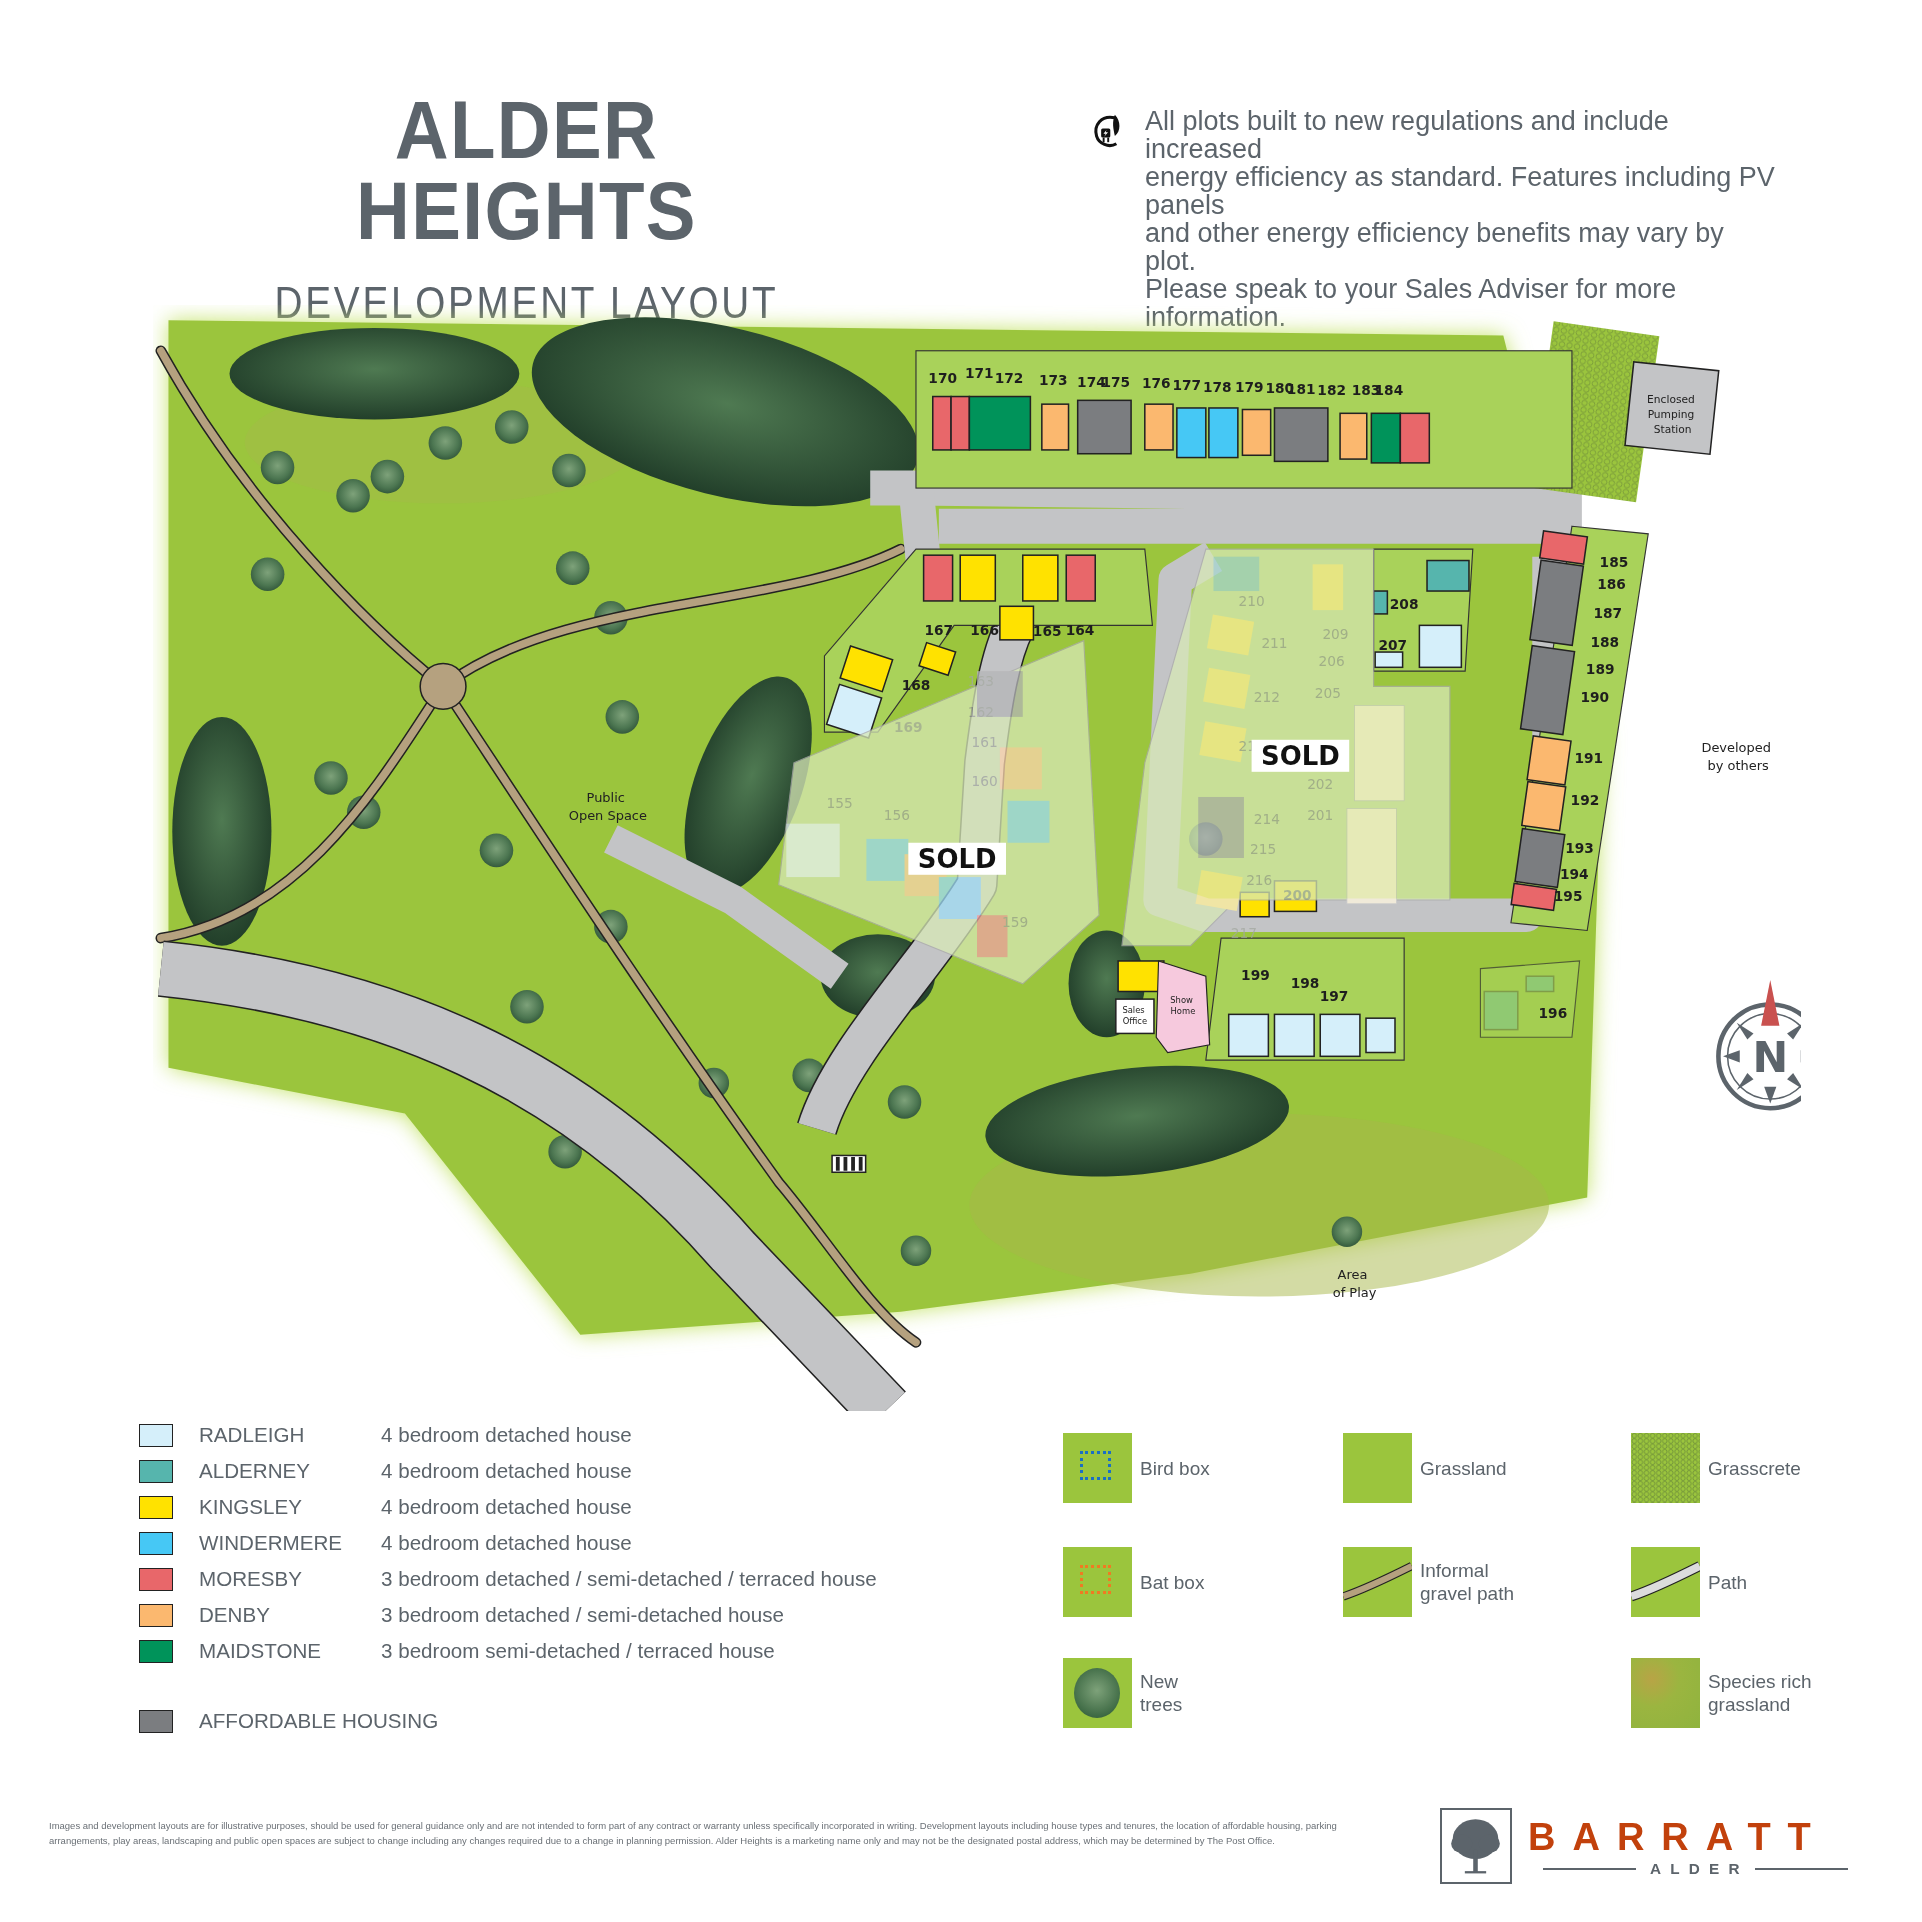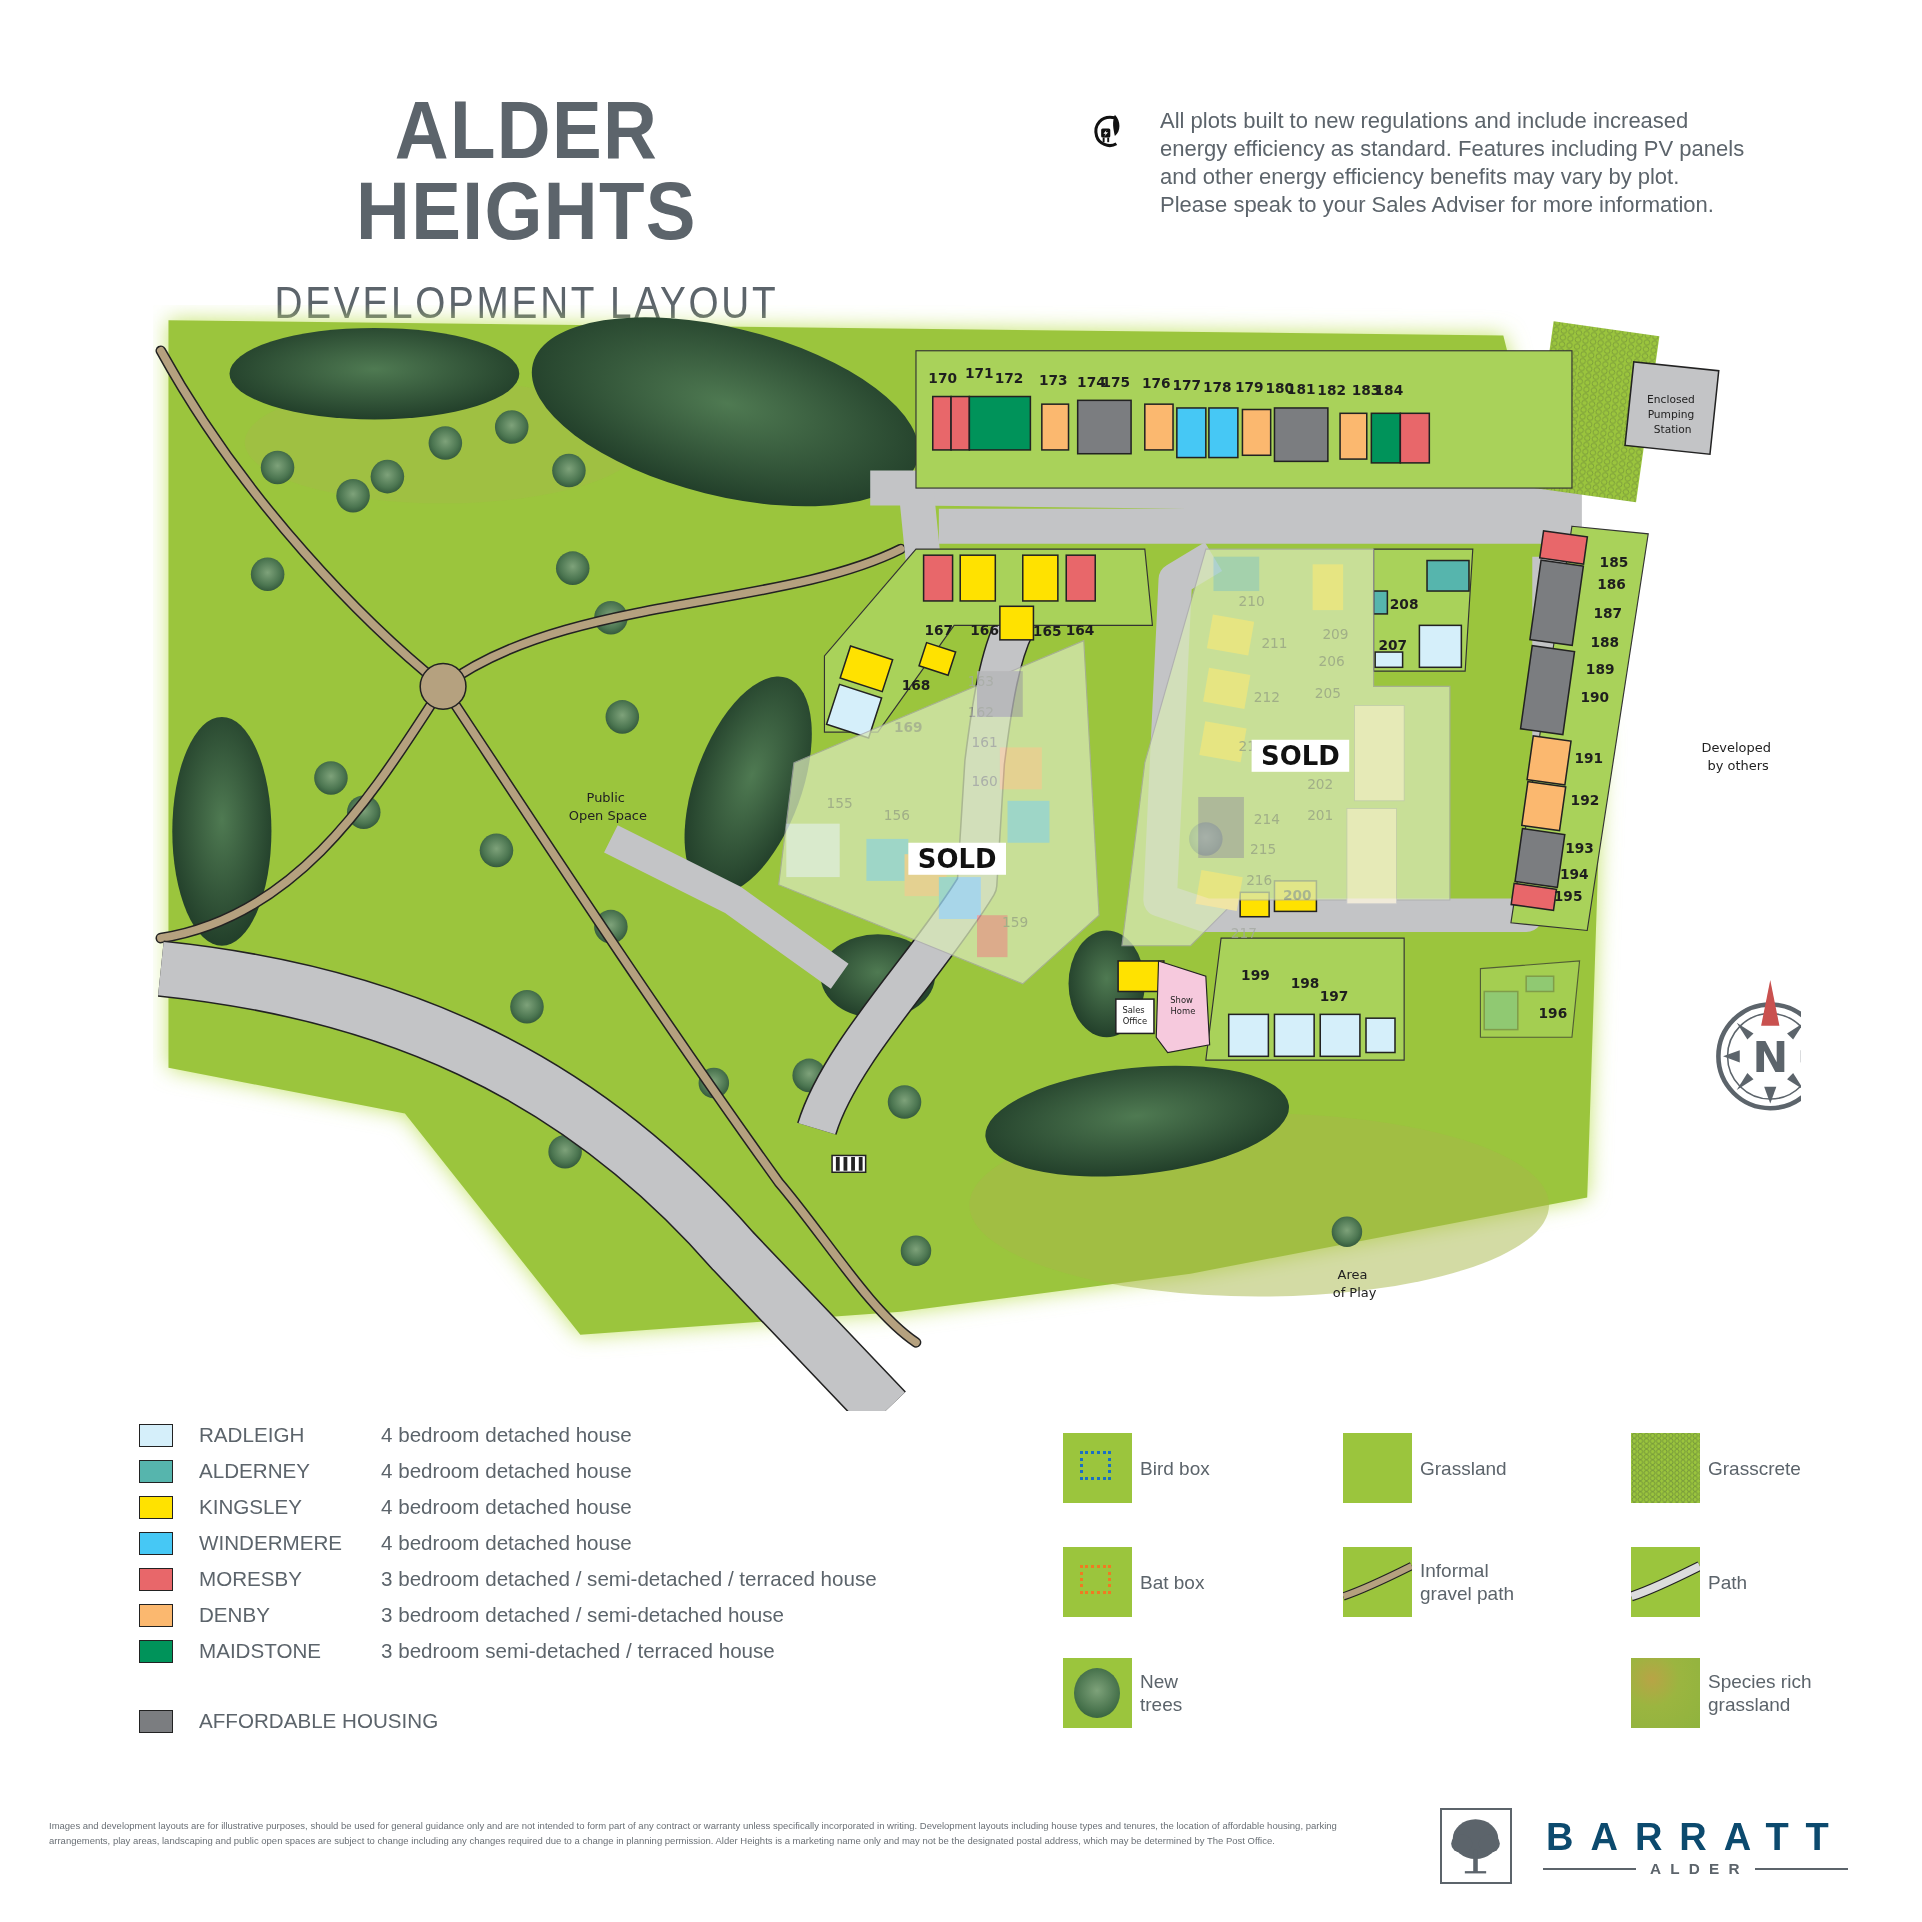--- a/index.html
+++ b/index.html
@@ -2,40 +2,40 @@
 <html style="font-size:12.2px"><head>
 <meta charset="utf-8">
 <style>
   html,body{margin:0;padding:0;background:#ffffff;}
   body{width:1922px;height:1922px;position:relative;overflow:hidden;font-family:"DejaVu Sans Condensed","DejaVu Sans",sans-serif;color:#5c646b;}
   .title-block{position:absolute;left:191px;top:90px;width:671px;text-align:center;}
   .title{font-family:"Liberation Sans",sans-serif;font-weight:700;font-size:81px;letter-spacing:1.5px;color:#5c646b;line-height:1;transform:scaleX(0.92);}
   .subtitle{font-family:"Liberation Sans",sans-serif;font-size:44px;letter-spacing:3.1px;color:#5c646b;margin-top:26px;transform:scaleX(0.88);}
   .info{position:absolute;left:1092px;top:107px;width:687px;}
   .info-icon{position:absolute;left:0;top:6.1px;width:30.5px;height:37px;}
-  .info-text{position:absolute;left:68px;top:0;font-family:"Liberation Sans",sans-serif;font-size:22px;line-height:28px;color:#5c646b;white-space:pre-line;}
+  .info-text{position:absolute;left:53px;top:0;font-family:"Liberation Sans",sans-serif;font-size:27px;line-height:28px;color:#5c646b;white-space:pre-line;}
   .map{position:absolute;left:153px;top:305px;width:1648px;height:1106px;}
   .map svg{width:100%;height:100%;display:block;}
   .maplabel{font-family:"DejaVu Sans",sans-serif;fill:#222;}
   .plotnum{font-family:"DejaVu Sans",sans-serif;font-size:18px;font-weight:700;fill:#1e1e1e;text-anchor:middle;}
   .plotnum.faded{fill:#a3a8a0;font-weight:400;}
   .legend-houses{position:absolute;left:139px;top:1417px;}
   .lh-row{display:flex;align-items:center;height:36px;}
   .lh-swatch{width:34px;height:23px;border:1.5px solid #222;box-sizing:border-box;margin-right:26px;}
   .lh-name{font-family:"Liberation Sans",sans-serif;font-size:20.6px;width:182px;color:#5c646b;}
   .lh-desc{font-family:"Liberation Sans",sans-serif;font-size:20.6px;color:#5c646b;}
   .lh-gap{height:34px;}
   .legend-land{position:absolute;left:1063px;top:1423px;width:793px;height:320px;}
   .ll-item{position:absolute;display:flex;align-items:center;}
   .ll-swatch{width:69px;height:70px;background:#9bc53d;position:relative;overflow:hidden;}
   .ll-label{font-family:"Liberation Sans",sans-serif;font-size:19px;line-height:23px;color:#5c646b;margin-left:8px;white-space:pre-line;}
   .disclaimer{position:absolute;left:49px;top:1819px;width:1320px;font-family:"Liberation Sans",sans-serif;font-size:9.5px;line-height:14.5px;color:#6a7076;}
   .logo{position:absolute;left:1440px;top:1808px;width:412px;height:76px;}
   .logo-box{position:absolute;left:0;top:0;width:72px;height:76px;border:2.3px solid #5c646b;box-sizing:border-box;}
-  .logo-word{position:absolute;left:106px;top:7.6px;font-family:"Liberation Sans",sans-serif;font-size:38px;font-weight:700;letter-spacing:17px;color:#0c4a6e;}
+  .logo-word{position:absolute;left:88px;top:7.6px;font-family:"Liberation Sans",sans-serif;font-size:38px;font-weight:700;letter-spacing:17px;color:#c2410c;}
   .logo-sub{position:absolute;left:103px;top:52px;width:305px;display:flex;align-items:center;}
   .logo-line{flex:1;height:2.3px;background:#5c646b;}
   .logo-sub span{font-family:"Liberation Sans",sans-serif;font-size:15.3px;font-weight:700;letter-spacing:9.2px;color:#5c646b;padding:0 6.1px 0 13.7px;}
 </style>
 </head>
 <body>
 
 <div class="title-block">
   <div class="title">ALDER HEIGHTS</div>
   <div class="subtitle">DEVELOPMENT LAYOUT</div>

